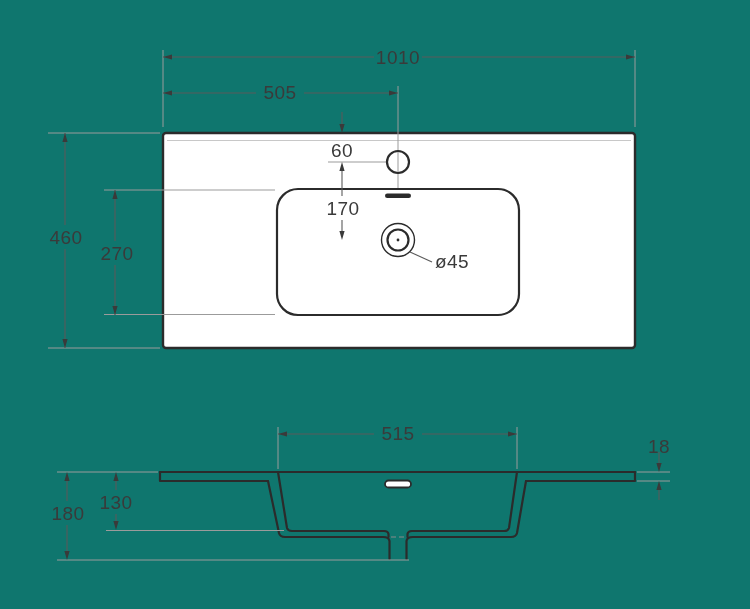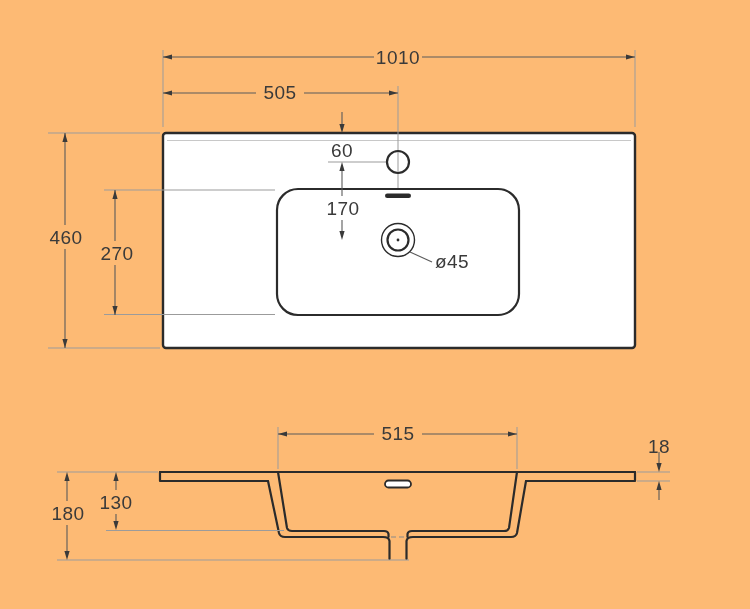--- a/index.html
+++ b/index.html
@@ -1,19 +1,19 @@
 <!DOCTYPE html>
 <html><head>
 <meta charset="utf-8">
 <style>
   html,body{margin:0;padding:0;background:#ffffff;}
   .canvas{
     position:relative;
     width:750px;height:609px;
-    background:#fdba74;
+    background:#0f766e;
     font-family:"Liberation Sans", sans-serif;
     overflow:hidden;
   }
   svg{display:block;}
   .outline{stroke:#2b2b2b;stroke-width:2.2;fill:none;stroke-linejoin:round;stroke-linecap:round;}
   .outline-bold{stroke:#2b2b2b;stroke-width:2.4;fill:#ffffff;stroke-linejoin:round;}
   .outline-fill{stroke:#2b2b2b;stroke-width:2.2;fill:#ffffff;stroke-linejoin:round;}
   .soft{stroke:#c8c8c8;stroke-width:1.2;fill:none;}
   .ext{stroke:#9b9b9b;stroke-width:1;fill:none;}
   .dim{stroke:#5a5a5a;stroke-width:1.1;fill:none;}

